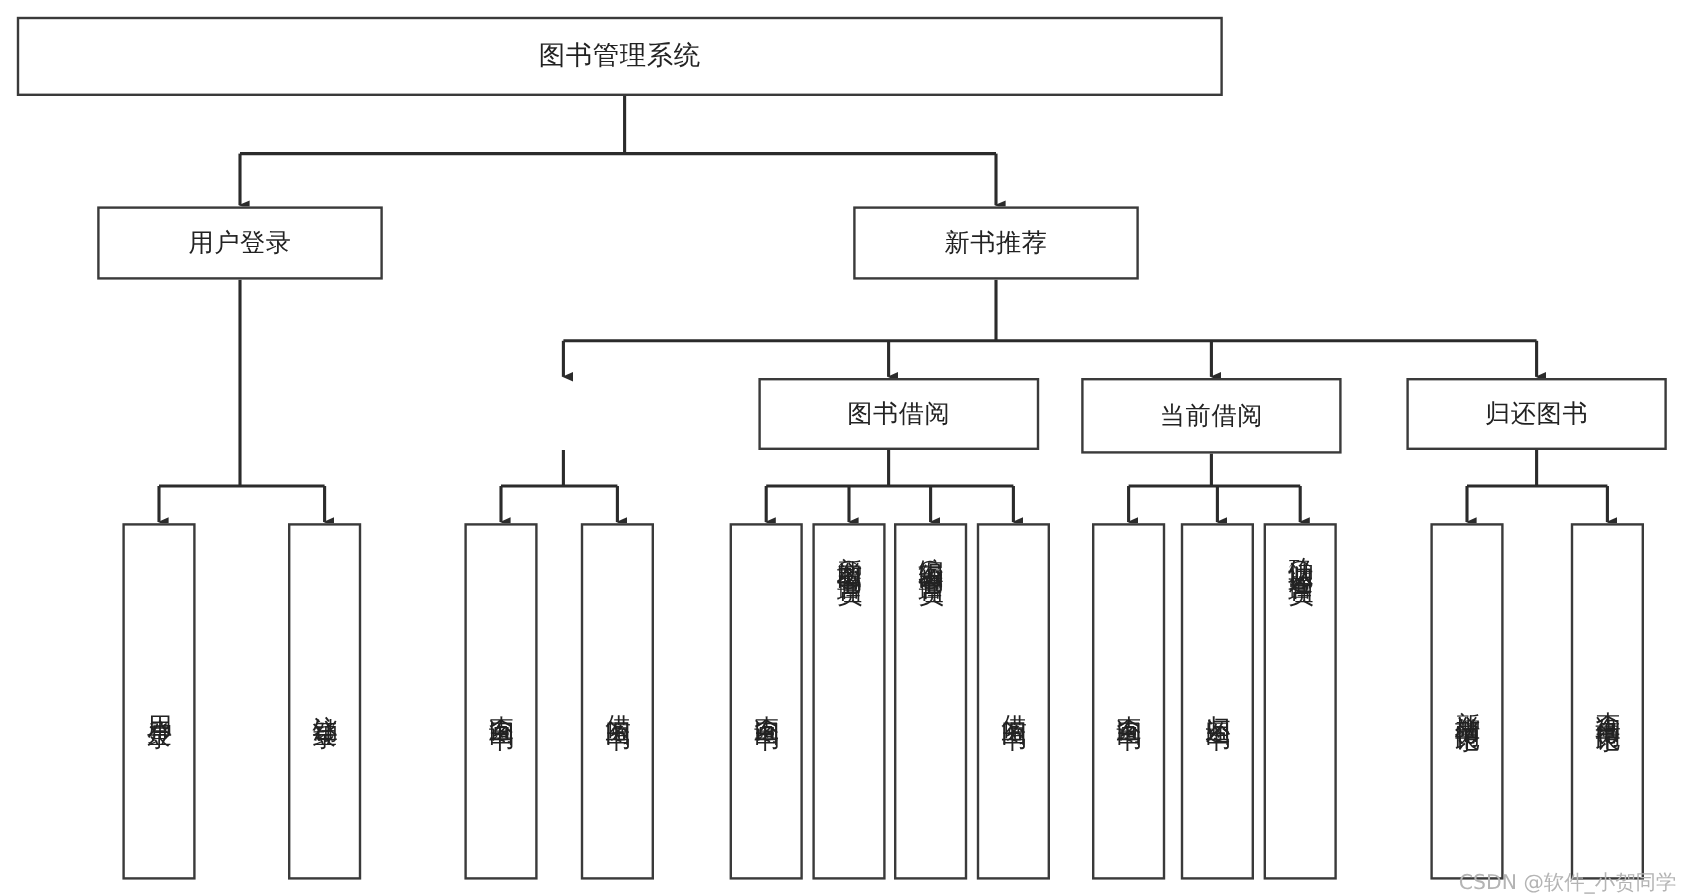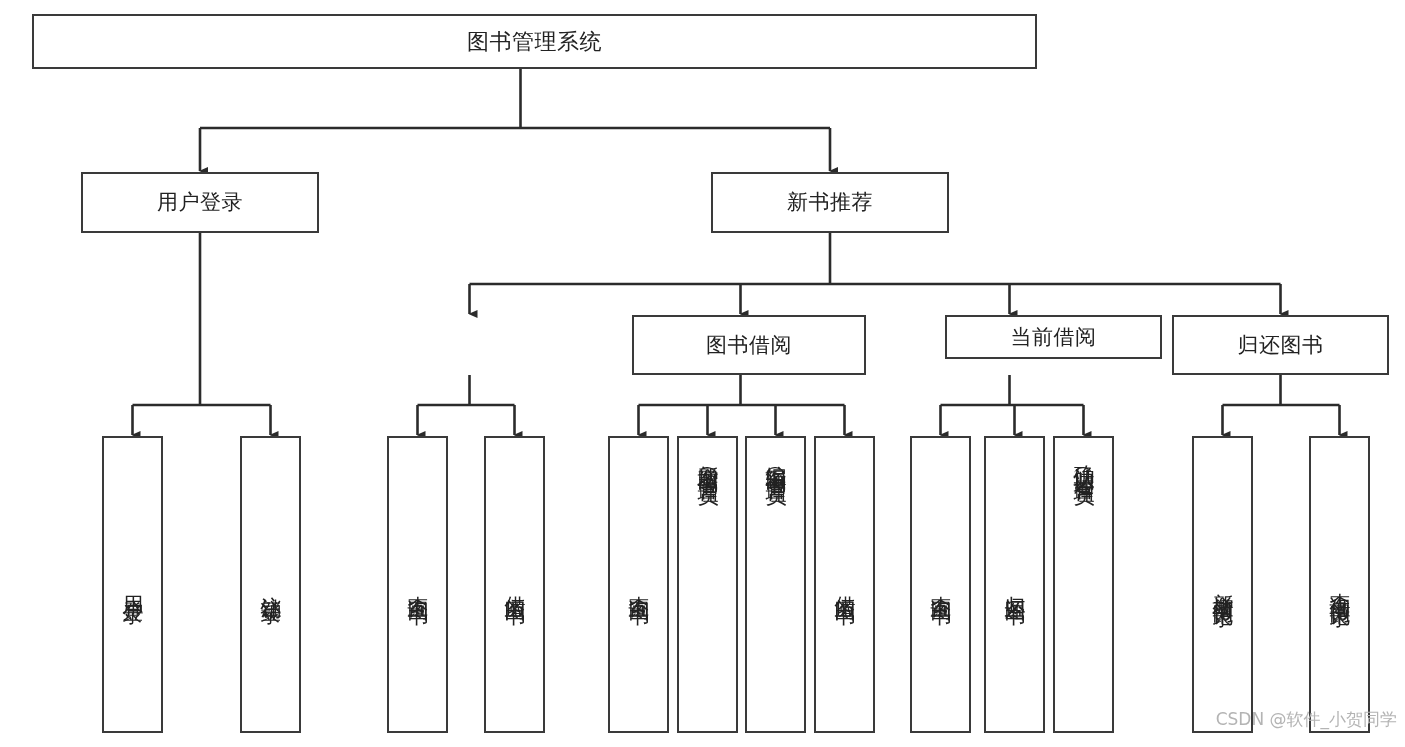--- a/index.html
+++ b/index.html
@@ -64,21 +64,21 @@
     white-space: nowrap;
   }
   
   .node.vertical.centered {
     align-items: center;
     padding-top: 0;
   }
   .watermark {
     position: absolute;
     right: 8px;
-    bottom: 16px;
+    bottom: 0;
     font-size: 17px;
     color: #b4b4b4;
     z-index: 3;
     white-space: nowrap;
     user-select: none;
   }
 </style>
 </head>
 <body>
 
@@ -120,35 +120,35 @@
         <line x1="940.5" y1="405" x2="940.5" y2="435" marker-end="url(#arrowhead)"></line>
         <line x1="1014.5" y1="405" x2="1014.5" y2="435" marker-end="url(#arrowhead)"></line>
         <line x1="1083.5" y1="405" x2="1083.5" y2="435" marker-end="url(#arrowhead)"></line>
         <line x1="1280.5" y1="375" x2="1280.5" y2="405"></line>
         <line x1="1222.5" y1="405" x2="1339.5" y2="405"></line>
         <line x1="1222.5" y1="405" x2="1222.5" y2="435" marker-end="url(#arrowhead)"></line>
         <line x1="1339.5" y1="405" x2="1339.5" y2="435" marker-end="url(#arrowhead)"></line>
       </g>
   </svg>
 
-  <div class="node root" id="box-root" style="left: 32px; top: 14px; width: 1005px; height: 55px;">
+  <div class="node root" id="box-root" style="left: 14px; top: 14px; width: 1005px; height: 66px;">
     <span class="node-label">图书管理系统</span>
   </div>
 
   <div class="node" id="box-user-login" style="left: 81px; top: 172px; width: 238px; height: 61px;">
     <span class="node-label">用户登录</span>
   </div>
   <div class="node" id="box-book-manage" style="left: 711px; top: 172px; width: 238px; height: 61px;">
     <span class="node-label">新书推荐</span>
   </div>
 
   <div class="node" id="box-book-borrow" style="left: 632px; top: 315px; width: 234px; height: 60px;">
     <span class="node-label">图书借阅</span>
   </div>
-  <div class="node" id="box-current-borrow" style="left: 901px; top: 315px; width: 217px; height: 44px; margin-left: 44px;">
+  <div class="node" id="box-current-borrow" style="left: 901px; top: 315px; width: 217px; height: 63px;">
     <span class="node-label">当前借阅</span>
   </div>
   <div class="node" id="box-borrow-record" style="left: 1172px; top: 315px; width: 217px; height: 60px;">
     <span class="node-label">归还图书</span>
   </div>
 
   <div class="node vertical centered" id="box-leaf-user-login" style="left: 102px; top: 436px; width: 61px; height: 297px;">
     <span class="node-label">用户登录</span>
   </div>
   <div class="node vertical centered" id="box-leaf-logout" style="left: 240px; top: 436px; width: 61px; height: 297px;">

